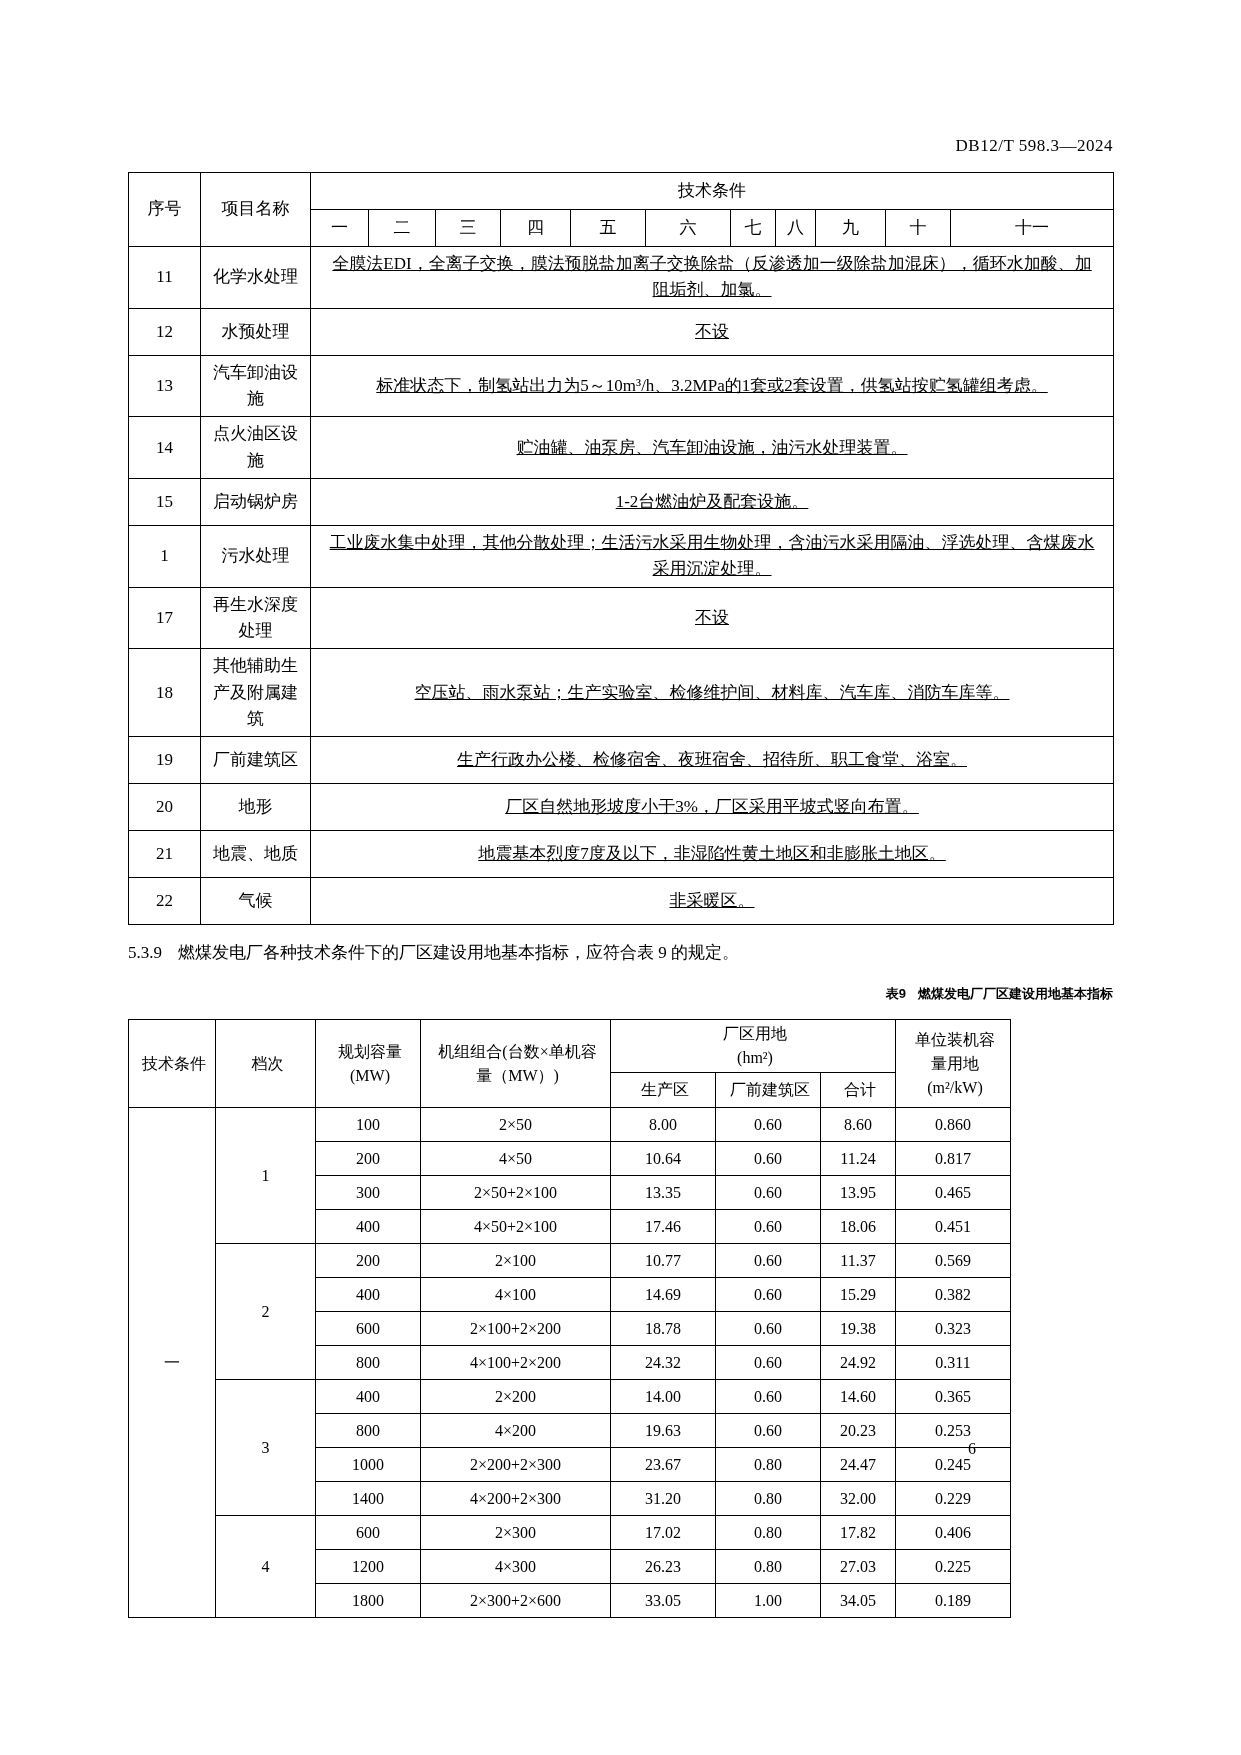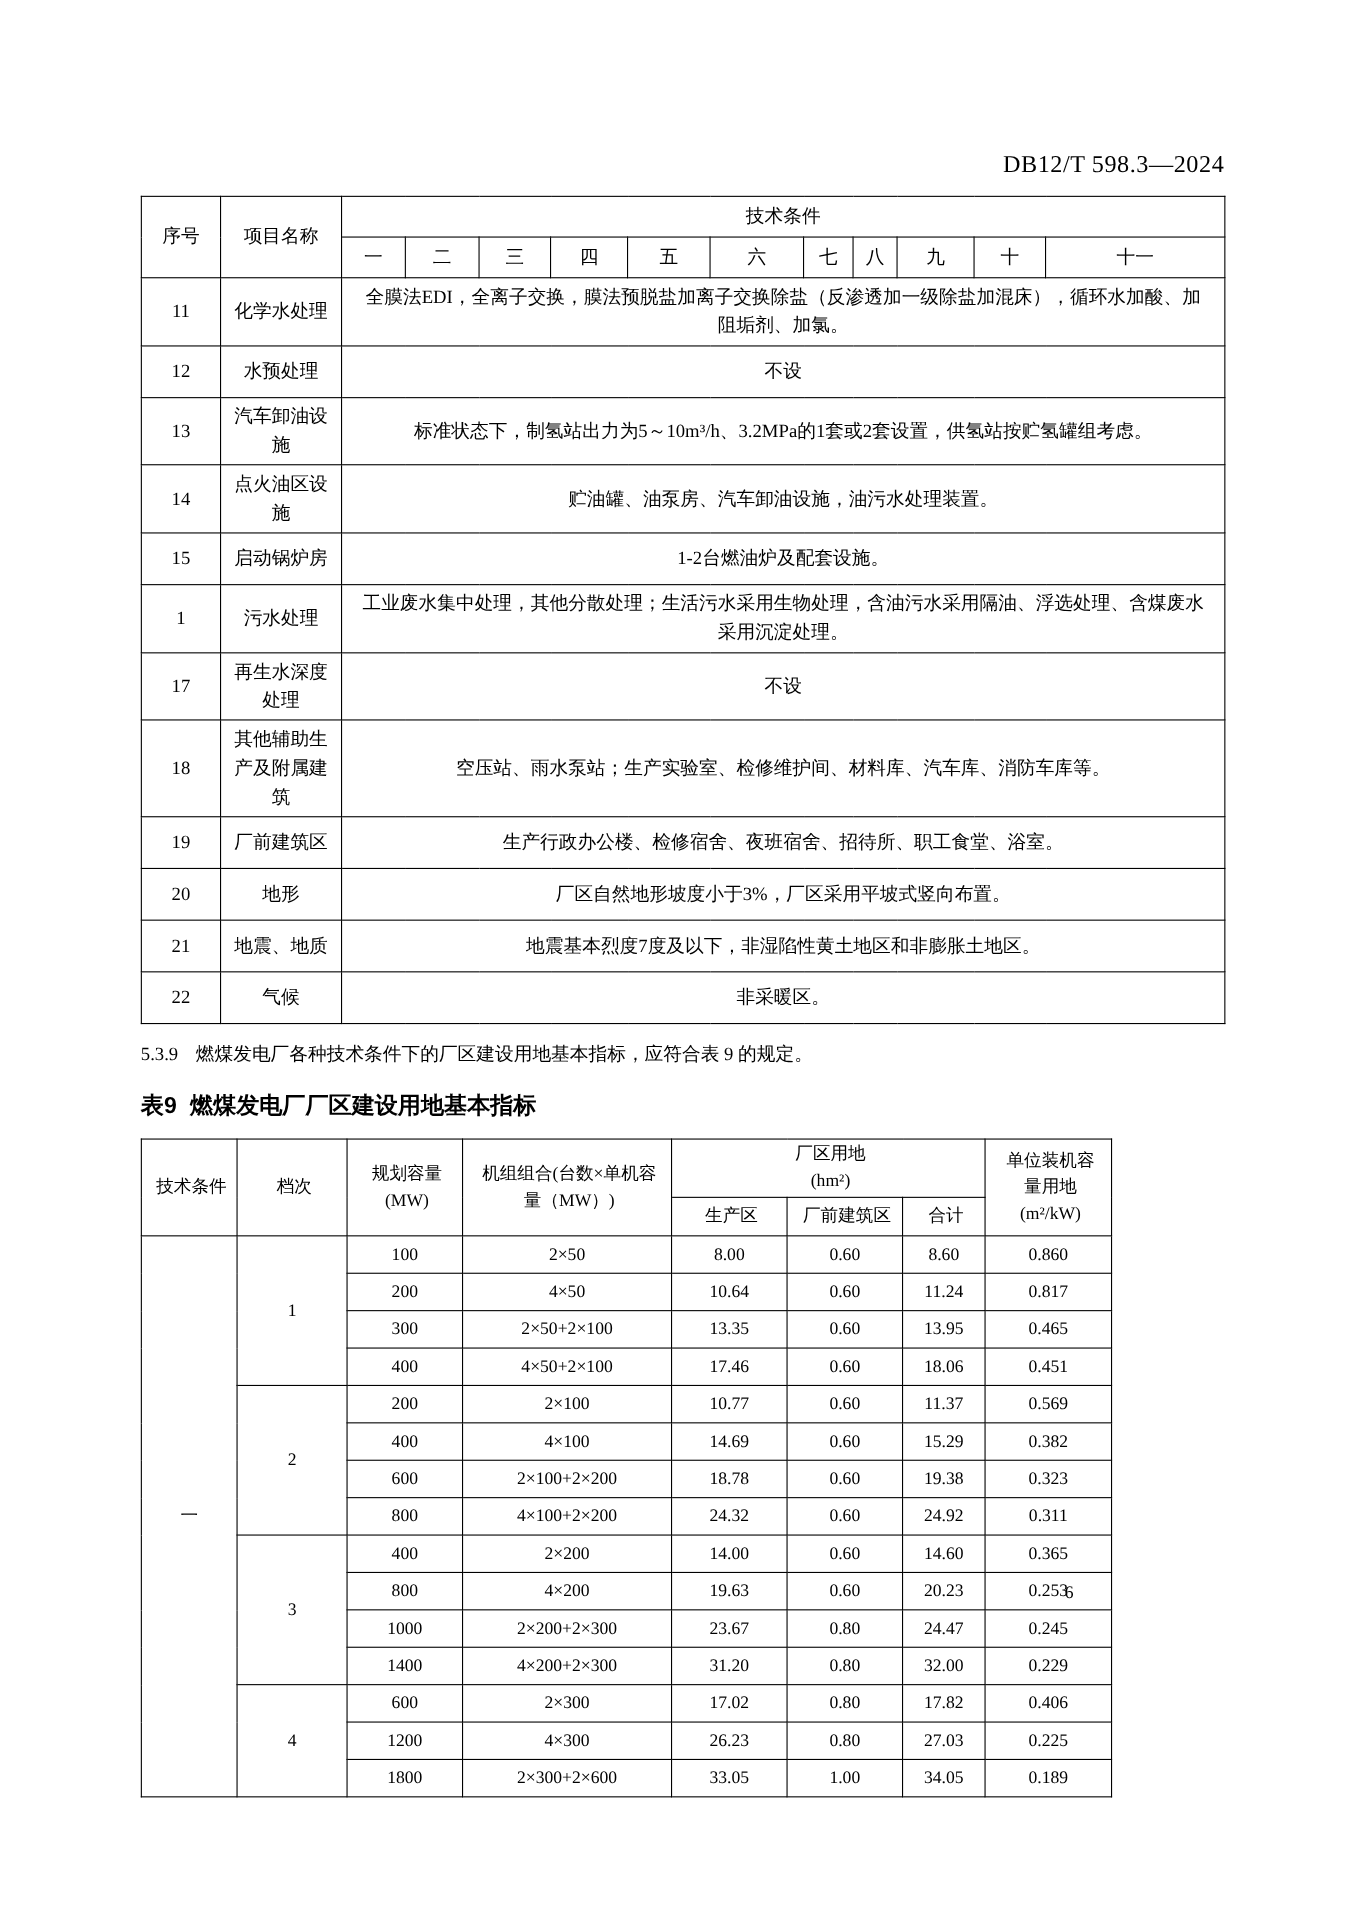--- a/index.html
+++ b/index.html
@@ -8,54 +8,54 @@
     width:1241px;
     height:1755px;
     background:#ffffff;
     color:#000;
     font-family:"Liberation Serif","DejaVu Serif",serif;
     overflow:hidden;
   }
   .content{padding:136px 128px 0 128px;}
   .doc-header{
     text-align:right;
-    font-size:22px;
+    font-size:17px;
     letter-spacing:.5px;
     margin-bottom:16px;
   }
   table{border-collapse:collapse;table-layout:fixed;}
   th,td{border:1px solid #000;font-weight:normal;}
 
   
   .t1{width:985px;}
   .t1 th,.t1 td{
     text-align:center;
     vertical-align:middle;
     font-size:17px;
     line-height:1.55;
     padding:4px 6px;
     height:38px;
   }
   .t1 thead th{height:28px;}
-  .t1 td.desc{padding:4px 14px;}
+  .t1 td.desc{padding:4px 14px;text-decoration:underline;}
 
   
   .clause{
     font-size:17px;
     line-height:1.7;
     margin-top:14px;
   }
   .clause .num{margin-right:16px;}
 
   
   .t9-title{
-    text-align:left;
+    text-align:right;
     font-family:"Liberation Sans","DejaVu Sans",sans-serif;
     font-weight:bold;
-    font-size:21px;
+    font-size:13px;
     margin-top:16px;
   }
   .t9-title .lbl{margin-right:12px;}
 
   
   .t9{width:882px;margin-top:16px;}
   .t9 th,.t9 td{
     text-align:center;
     vertical-align:middle;
     font-size:16px;

